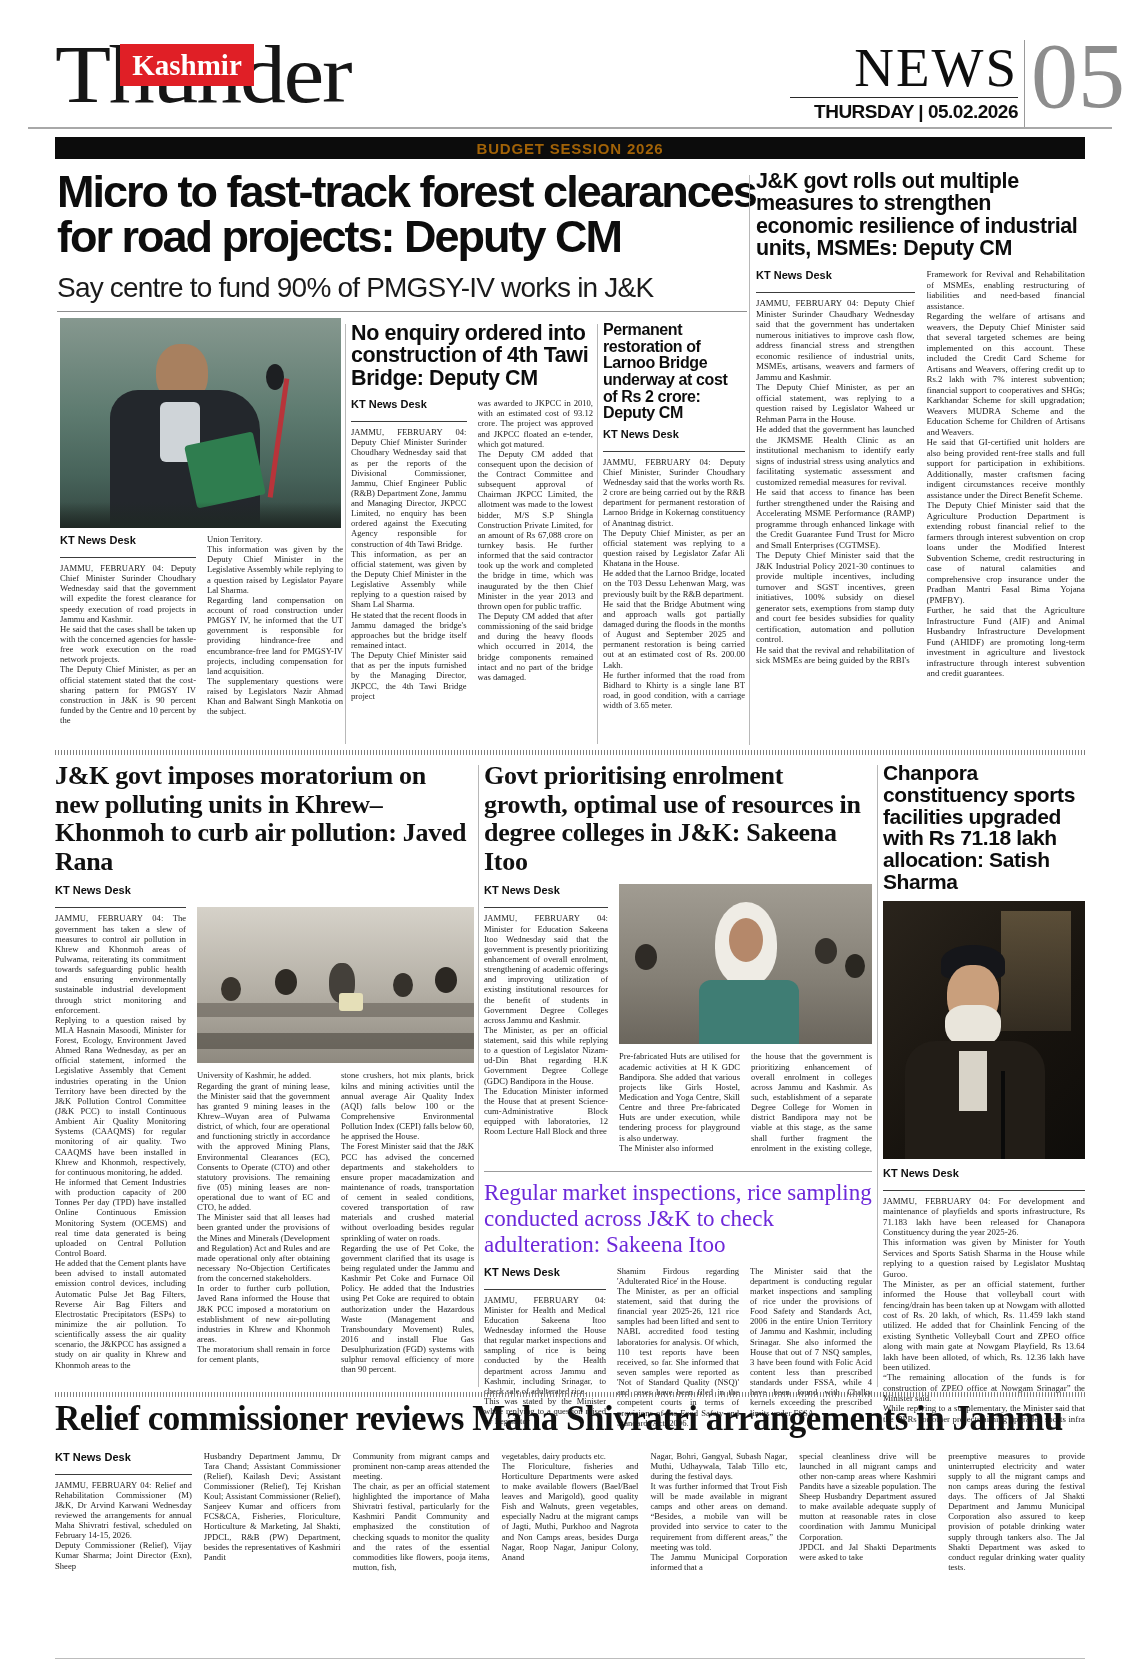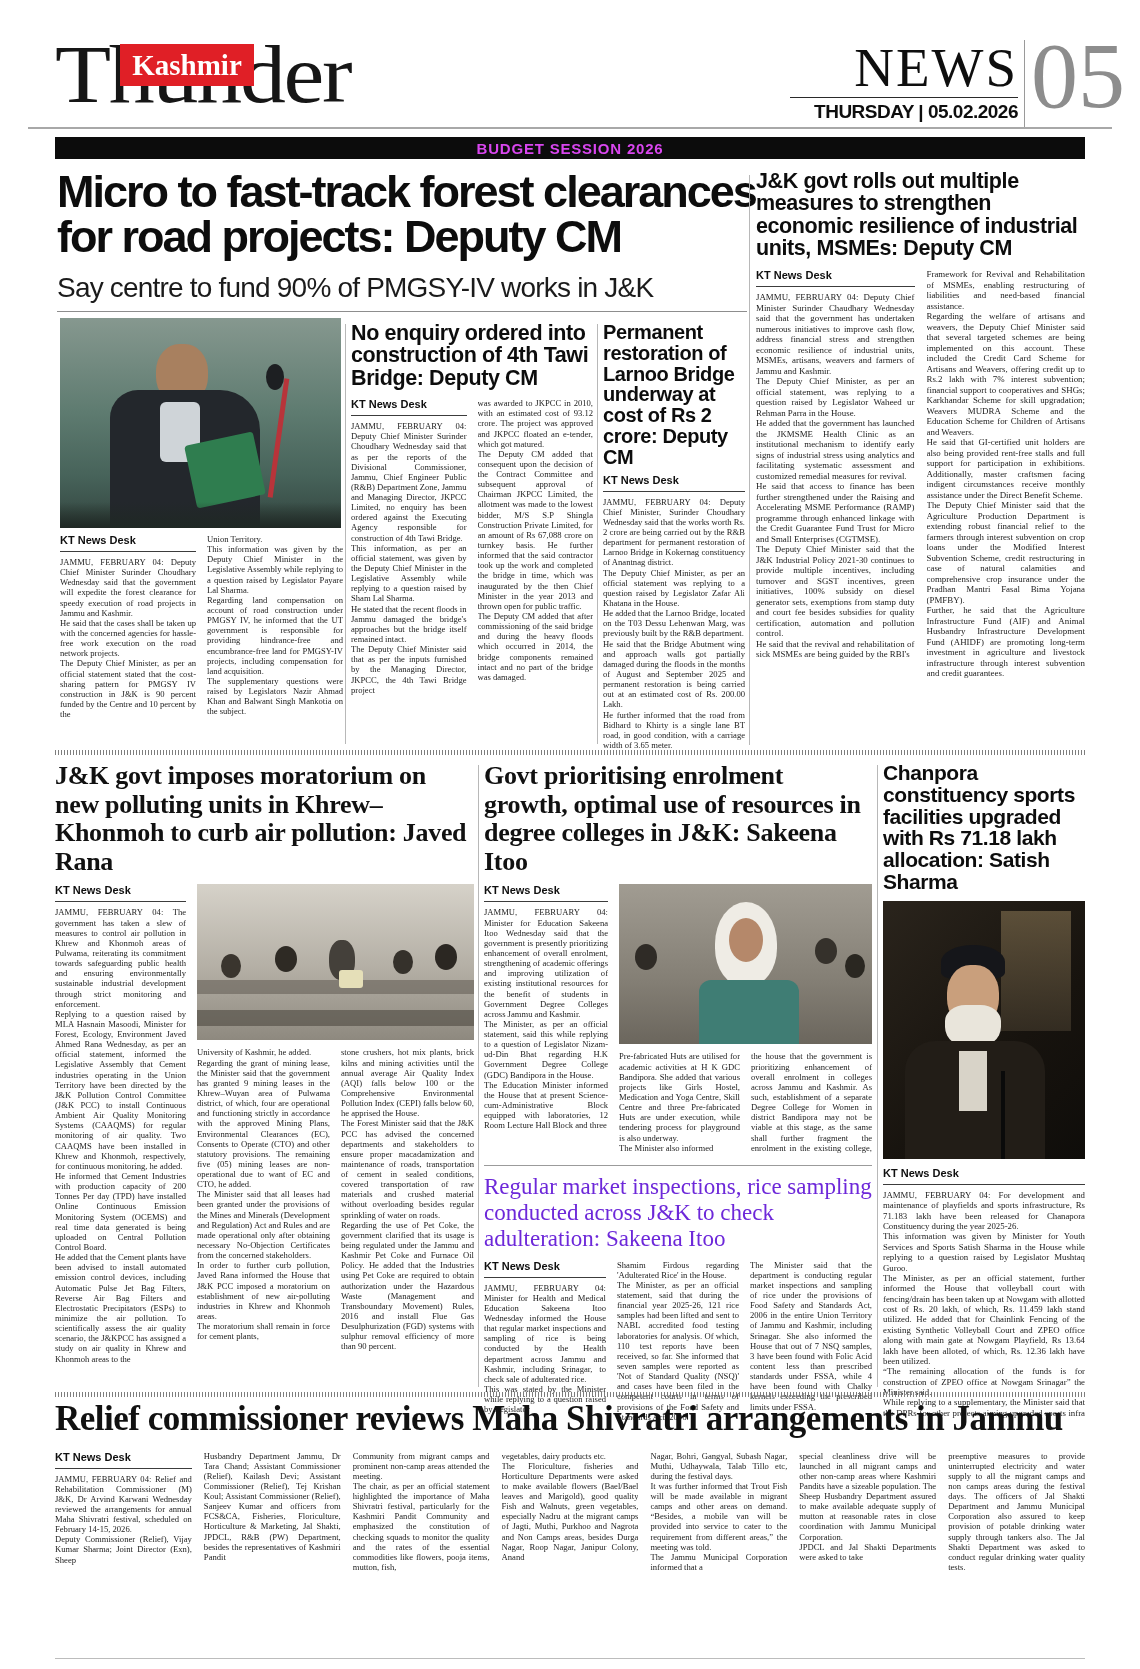--- a/index.html
+++ b/index.html
@@ -3,21 +3,21 @@
 <meta charset="utf-8">
 <style>
   html,body{margin:0;padding:0;background:#e8e8e8;}
   #page{position:relative;width:1140px;height:1669px;background:#ffffff;margin:0 auto;
         font-family:"Liberation Sans",sans-serif;color:#111;overflow:hidden;}
   .abs{position:absolute;}
   .serif{font-family:"Liberation Serif",serif;}
   .bt{font-family:"Liberation Serif",serif;font-size:8.6px;line-height:1.18;text-align:justify;
       white-space:pre-line;color:#1c1c1c;overflow:hidden;}
   .kicker{font-family:"Liberation Sans",sans-serif;font-weight:bold;font-size:11px;color:#0f0f0f;
-      padding-bottom:5px;border-bottom:1.5px solid #3c3c3c;margin-bottom:5px;}
+      padding-bottom:11px;border-bottom:1.5px solid #3c3c3c;margin-bottom:5px;}
   .vdiv{width:1px;background:#b8b8b8;}
   .hl-sans{font-weight:bold;color:#0d0d0d;letter-spacing:-0.4px;line-height:1.04;}
   .hl-serif{font-family:"Liberation Serif",serif;font-weight:bold;color:#111;line-height:1.1;letter-spacing:-0.3px;}
   .dotsep{height:5px;background-image:repeating-linear-gradient(90deg,#7d7d7d 0,#7d7d7d 1px,transparent 1px,transparent 3px);}
   .cols{display:flex;}
   .cols > div{flex:1;min-width:0;}
   .photo{overflow:hidden;position:relative;}
 </style>
 </head>
 <body>
@@ -32,21 +32,21 @@
   <div class="abs" style="left:790px;top:42px;width:228px;text-align:right;">
     <div class="serif" style="font-size:55px;line-height:0.95;letter-spacing:2px;color:#0e0e0e;">NEWS</div>
     <div style="border-top:1.5px solid #2a2a2a;margin-top:3px;padding-top:3px;font-weight:bold;font-size:19px;letter-spacing:-0.5px;color:#0e0e0e;">THURSDAY | 05.02.2026</div>
   </div>
   <div class="abs vdiv" style="left:1024px;top:40px;height:88px;background:#9a9a9a;"></div>
   <div class="abs serif" style="left:1031px;top:28px;font-size:94px;line-height:1;color:#8d8d8d;">05</div>
 
   <div class="abs" style="left:28px;top:127px;width:1084px;height:2px;background:#a8a8a8;"></div>
 
   <div class="abs" style="left:55px;top:137px;width:1030px;height:22px;background:#0c0c0c;display:flex;align-items:center;justify-content:center;">
-    <span style="color:#d946ef;font-weight:bold;font-size:15px;letter-spacing:0.8px;">BUDGET SESSION 2026</span>
+    <span style="color:#a16207;font-weight:bold;font-size:15px;letter-spacing:0.8px;">BUDGET SESSION 2026</span>
   </div>
 
   <div class="abs hl-sans" style="left:57px;top:170px;width:700px;font-size:45px;letter-spacing:-2px;line-height:0.99;">Micro to fast-track forest clearances for road projects: Deputy CM</div>
   <div class="abs" style="left:57px;top:272px;width:700px;font-size:28px;letter-spacing:-0.8px;color:#1b1b1b;">Say centre to fund 90% of PMGSY-IV works in J&amp;K</div>
   <div class="abs" style="left:57px;top:311px;width:690px;height:1px;background:#8d8d8d;"></div>
 
   <div class="abs photo" style="left:60px;top:318px;width:281px;height:210px;background:linear-gradient(180deg,#86988f 0%,#5e7b70 45%,#47635a 75%,#33453f 100%);">
     <div class="abs" style="left:96px;top:26px;width:52px;height:60px;background:#a8male;background:#a8805f;border-radius:45%;"></div>
     <div class="abs" style="left:50px;top:72px;width:150px;height:140px;background:#23272c;border-radius:28px 40px 0 0;"></div>
     <div class="abs" style="left:100px;top:84px;width:40px;height:60px;background:#cfd4d8;border-radius:6px;"></div>
@@ -85,21 +85,21 @@
       <div>
           <div class="bt" style="height:346px;">was awarded to JKPCC in 2010, with an estimated cost of 93.12 crore. The project was approved and JKPCC floated an e-tender, which got matured.
 The Deputy CM added that consequent upon the decision of the Contract Committee and subsequent approval of Chairman JKPCC Limited, the allotment was made to the lowest bidder, M/S S.P Shingla Construction Private Limited, for an amount of Rs 67,088 crore on turnkey basis. He further informed that the said contractor took up the work and completed the bridge in time, which was inaugurated by the then Chief Minister in the year 2013 and thrown open for public traffic.
 The Deputy CM added that after commissioning of the said bridge and during the heavy floods which occurred in 2014, the bridge components remained intact and no part of the bridge was damaged.</div>
         </div>
     </div>
   </div>
 
   <div class="abs vdiv" style="left:597px;top:324px;height:420px;"></div>
   <div class="abs" style="left:603px;top:322px;width:142px;">
-    <div class="hl-sans" style="font-size:20px;">Permanent restoration of Larnoo Bridge underway at cost of Rs 2 crore: Deputy CM</div>
+    <div class="hl-sans" style="font-size:16px;">Permanent restoration of Larnoo Bridge underway at cost of Rs 2 crore: Deputy CM</div>
     <div class="kicker" style="margin-top:6px;">KT News Desk</div>
     <div class="bt" style="height:258px;">JAMMU, FEBRUARY 04: Deputy Chief Minister, Surinder Choudhary Wednesday said that the works worth Rs. 2 crore are being carried out by the R&amp;B department for permanent restoration of Larnoo Bridge in Kokernag constituency of Anantnag district.
 The Deputy Chief Minister, as per an official statement was replying to a question raised by Legislator Zafar Ali Khatana in the House.
 He added that the Larnoo Bridge, located on the T03 Dessu Lehenwan Marg, was previously built by the R&amp;B department.
 He said that the Bridge Abutment wing and approach walls got partially damaged during the floods in the months of August and September 2025 and permanent restoration is being carried out at an estimated cost of Rs. 200.00 Lakh.
 He further informed that the road from Bidhard to Khirty is a single lane BT road, in good condition, with a carriage width of 3.65 meter.</div>
   </div>
 
   <div class="abs vdiv" style="left:749px;top:175px;height:570px;"></div>
   <div class="abs" style="left:756px;top:170px;width:329px;">
@@ -129,21 +129,21 @@
   <div class="abs" style="left:55px;top:762px;width:419px;">
     <div class="hl-serif" style="font-size:26px;">J&amp;K govt imposes moratorium on new polluting units in Khrew–Khonmoh to curb air pollution: Javed Rana</div>
     <div style="display:flex;gap:11px;margin-top:8px;">
       <div style="width:131px;flex:none;">
         <div class="kicker">KT News Desk</div>
         <div class="bt" style="height:500px;">JAMMU, FEBRUARY 04: The government has taken a slew of measures to control air pollution in Khrew and Khonmoh areas of Pulwama, reiterating its commitment towards safeguarding public health and ensuring environmentally sustainable industrial development through strict monitoring and enforcement.
 Replying to a question raised by MLA Hasnain Masoodi, Minister for Forest, Ecology, Environment Javed Ahmed Rana Wednesday, as per an official statement, informed the Legislative Assembly that Cement industries operating in the Union Territory have been directed by the J&amp;K Pollution Control Committee (J&amp;K PCC) to install Continuous Ambient Air Quality Monitoring Systems (CAAQMS) for regular monitoring of air quality. Two CAAQMS have been installed in Khrew and Khonmoh, respectively, for continuous monitoring, he added.
 He informed that Cement Industries with production capacity of 200 Tonnes Per day (TPD) have installed Online Continuous Emission Monitoring System (OCEMS) and real time data generated is being uploaded on Central Pollution Control Board.
 He added that the Cement plants have been advised to install automated emission control devices, including Automatic Pulse Jet Bag Filters, Reverse Air Bag Filters and Electrostatic Precipitators (ESPs) to minimize the air pollution. To scientifically assess the air quality scenario, the J&amp;KPCC has assigned a study on air quality in Khrew and Khonmoh areas to the</div>
       </div>
-      <div style="flex:1;min-width:0;">
+      <div style="flex:1;min-width:0;margin-top:23px;">
         <div class="photo" style="width:100%;height:156px;background:linear-gradient(180deg,#d6d2c9 0%,#b3aea4 55%,#8e897f 100%);">
           <div class="abs" style="left:0;top:96px;width:100%;height:14px;background:#6f6a61;opacity:.7;"></div>
           <div class="abs" style="left:0;top:126px;width:100%;height:16px;background:#57524a;opacity:.7;"></div>
           <div class="abs" style="left:24px;top:70px;width:20px;height:24px;background:#3a352e;border-radius:50%;"></div>
           <div class="abs" style="left:78px;top:62px;width:22px;height:26px;background:#2e2a24;border-radius:50%;"></div>
           <div class="abs" style="left:132px;top:56px;width:26px;height:40px;background:#44403a;border-radius:45%;"></div>
           <div class="abs" style="left:142px;top:86px;width:24px;height:18px;background:#e5dfb8;border-radius:3px;"></div>
           <div class="abs" style="left:196px;top:66px;width:20px;height:24px;background:#35312b;border-radius:50%;"></div>
           <div class="abs" style="left:238px;top:60px;width:22px;height:26px;background:#2b2722;border-radius:50%;"></div>
         </div>

